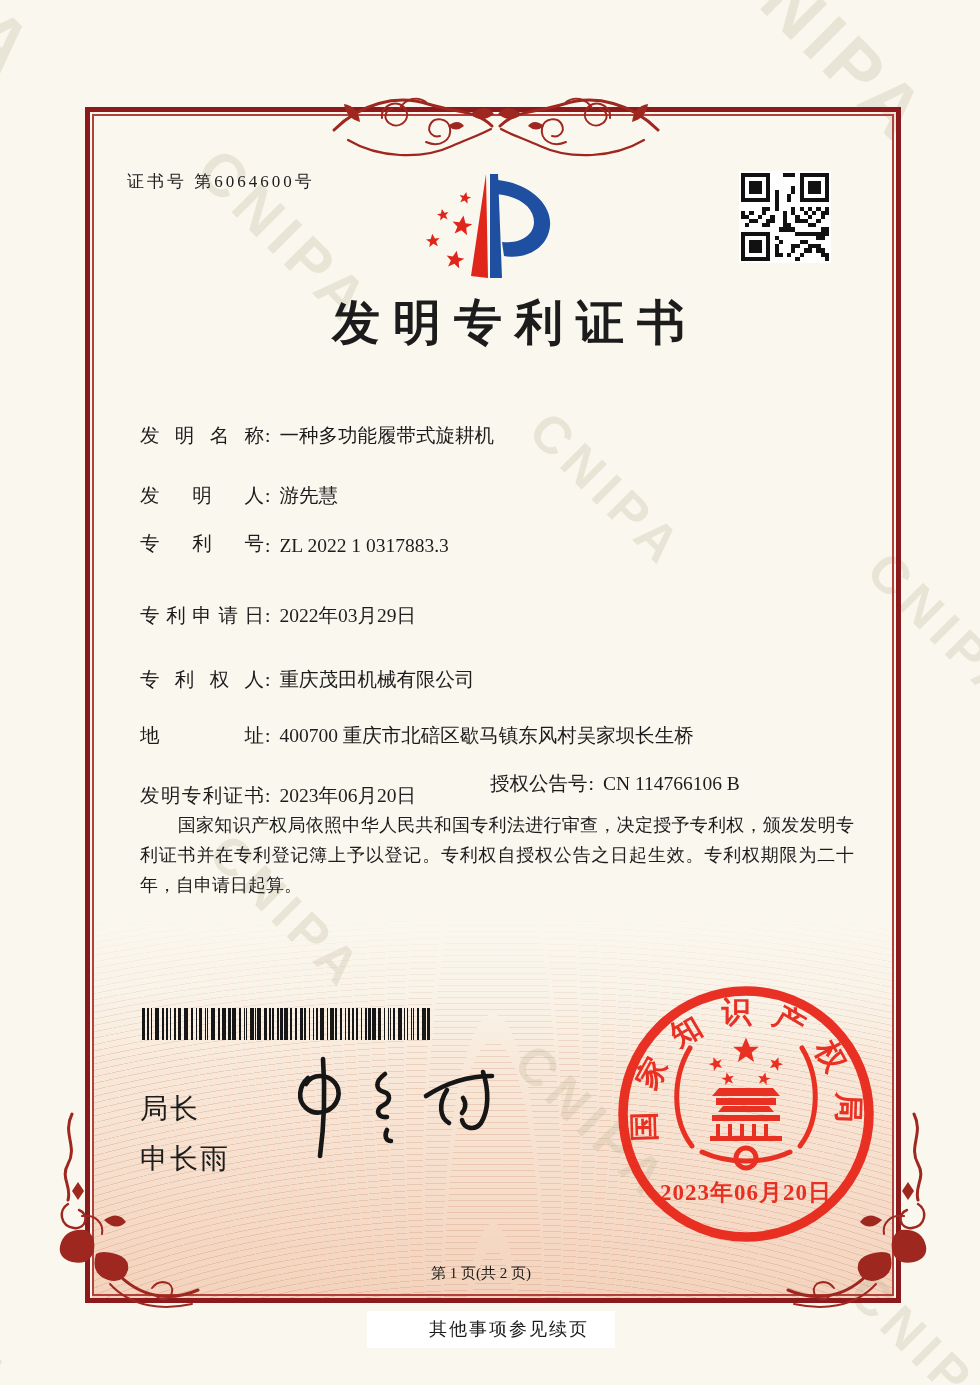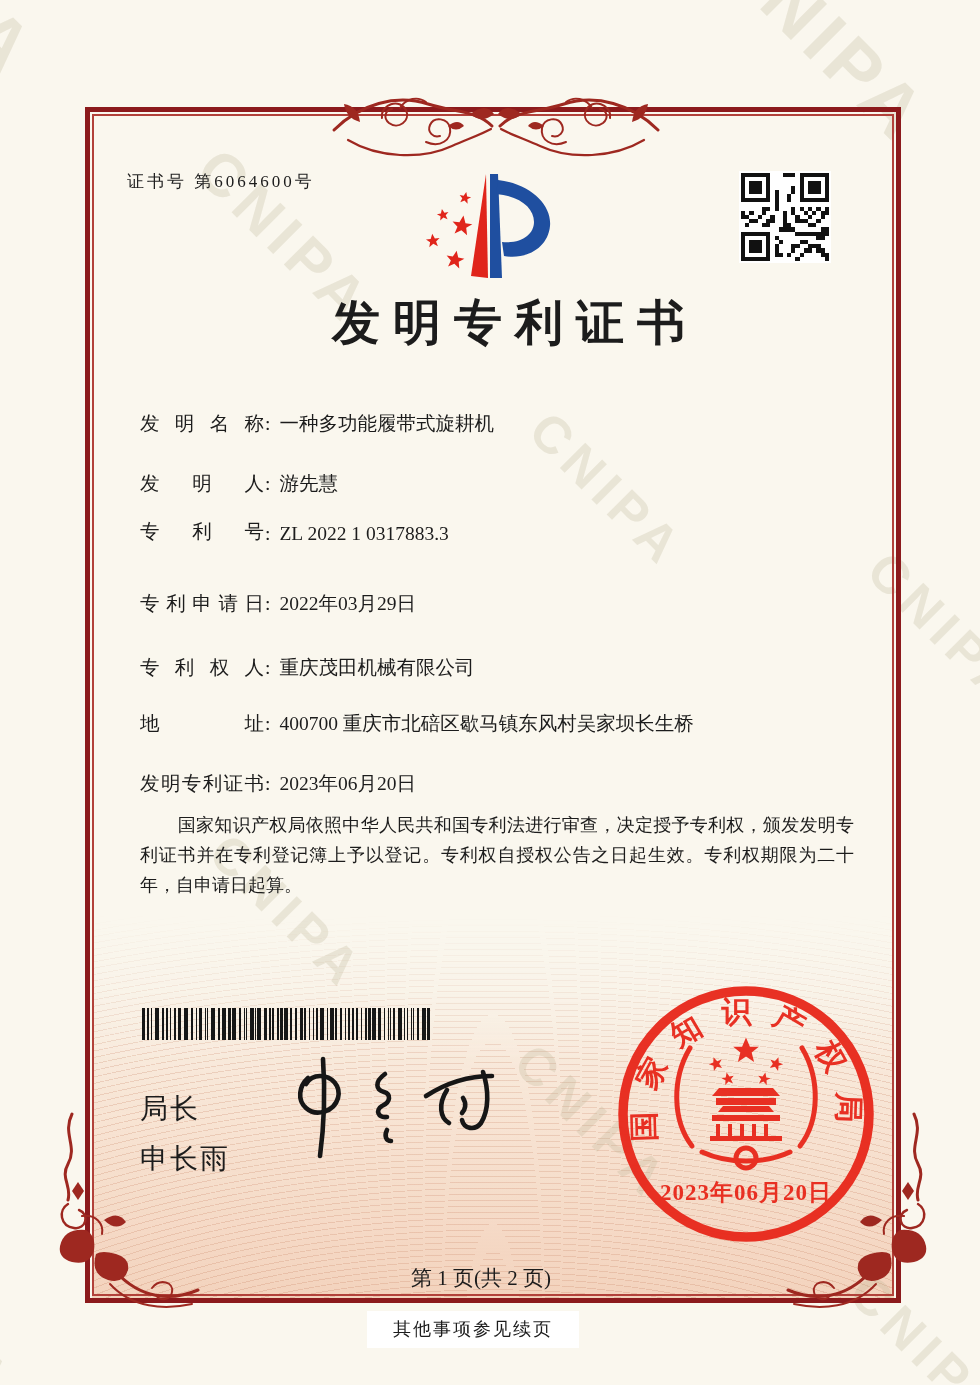--- a/index.html
+++ b/index.html
@@ -25,36 +25,36 @@
   .ornament{position:absolute;}
   
   .cert-no{position:absolute;left:127px;top:170px;font-size:17px;letter-spacing:3px;}
   .logo{position:absolute;left:424px;top:164px;}
   .qr{position:absolute;left:739px;top:171px;width:92px;height:92px;background:#fff;padding:0;}
   .title{position:absolute;left:85px;top:291px;width:816px;text-align:center;font-size:48px;font-weight:bold;
          letter-spacing:13px;margin-left:22px;}
   
   .fields{position:absolute;left:140px;top:402px;width:726px;font-size:19.5px;}
   .frow{position:absolute;left:0;white-space:nowrap;}
-  .flabel{display:inline-block;width:124px;text-align:justify;text-align-last:justify;vertical-align:bottom;}
+  .flabel{display:inline-block;width:124px;text-align:justify;text-align-last:justify;vertical-align:bottom;margin-top:12px;}
   .fcolon{margin:0 9px 0 1px;}
   .grant{position:absolute;left:350px;top:0;white-space:nowrap;}
   
   .paras{position:absolute;left:140px;top:810px;width:714px;font-size:18px;line-height:30px;
          text-align:justify;}
   .paras p{margin:0 0 7px 0;text-indent:2.1em;}
   
   .barcode{position:absolute;left:142px;top:1008px;}
   .director{position:absolute;left:140px;font-family:"Liberation Sans","DejaVu Sans",sans-serif;
             font-size:28px;font-weight:500;letter-spacing:2px;}
   .sig{position:absolute;left:278px;top:1046px;}
   .seal{position:absolute;left:610px;top:978px;opacity:0.95;}
-  .pagenum{position:absolute;left:85px;top:1264px;width:792px;text-align:center;font-size:21px;}
+  .pagenum{position:absolute;left:85px;top:1264px;width:792px;text-align:center;font-size:15px;}
   .footer-note{position:absolute;left:367px;top:1311px;width:212px;height:37px;background:#ffffff;
-               text-align:center;line-height:37px;font-size:18px;letter-spacing:2px;}
+               text-align:center;line-height:37px;font-size:18px;letter-spacing:2px;padding-left:36px;}
 </style>
 </head>
 <body>
 
 <div class="page">
 
   <div class="waves"></div>
 
   <div class="wm wm-lg" style="left:-130px;top:-150px;">CNIPA</div>
   <div class="wm wm-lg" style="left:762px;top:-85px;">CNIPA</div>
@@ -274,20 +274,23 @@
       <span class="flabel">专利申请日</span><span class="fcolon">:</span><span class="fvalue">2022年03月29日</span>
     </div>
     <div class="frow" style="top:252px;">
       <span class="flabel">专利权人</span><span class="fcolon">:</span><span class="fvalue">重庆茂田机械有限公司</span>
     </div>
     <div class="frow" style="top:308px;">
       <span class="flabel">地址</span><span class="fcolon">:</span><span class="fvalue">400700 重庆市北碚区歇马镇东风村吴家坝长生桥</span>
     </div>
     <div class="frow" style="top:368px;width:726px;">
       <span class="flabel">发明专利证书</span><span class="fcolon">:</span><span class="fvalue">2023年06月20日</span>
+      <span class="grant">
+        <span>授权公告号</span><span class="fcolon">:</span><span class="fvalue">CN 114766106 B</span>
+      </span>
     </div>
   </div>
 
   <div class="paras">
     <p>国家知识产权局依照中华人民共和国专利法进行审查，决定授予专利权，颁发发明专利证书并在专利登记簿上予以登记。专利权自授权公告之日起生效。专利权期限为二十年，自申请日起算。</p>
   </div>
 
   <div class="barcode">
     <svg id="barcode-svg" width="292" height="32" viewBox="0 0 292 32">
         <rect x="0" y="0" width="3" height="32" fill="#161616"></rect>

